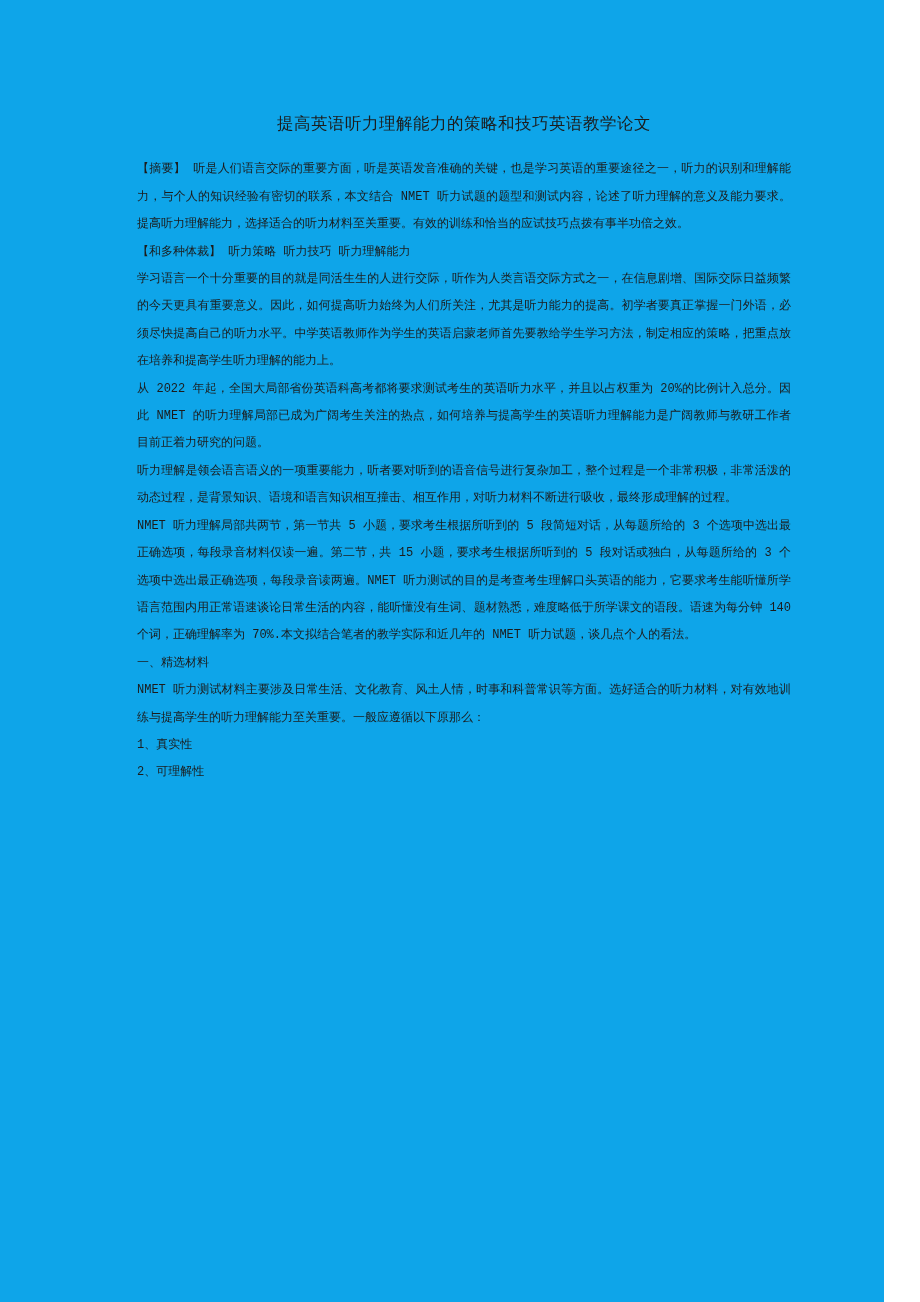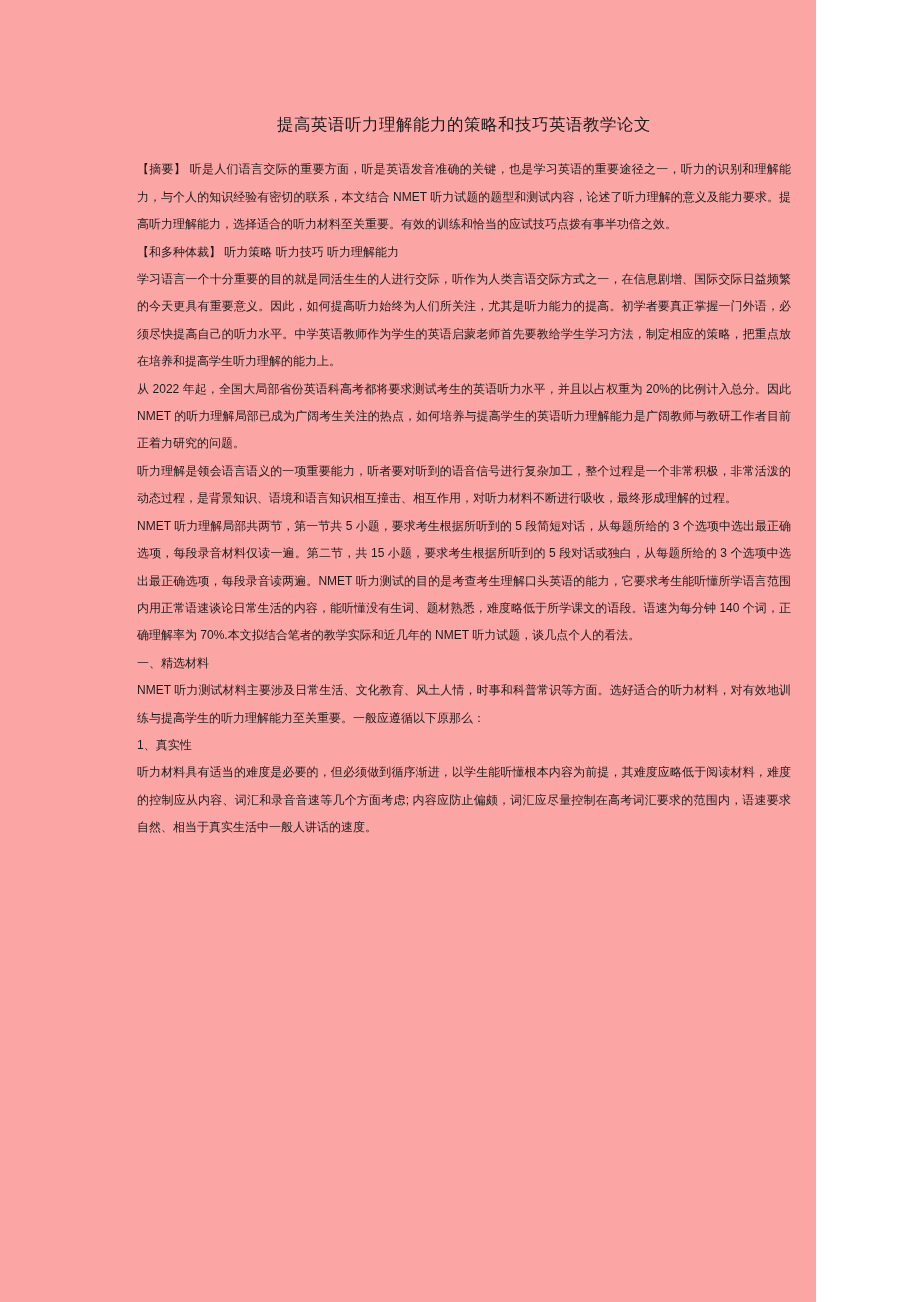--- a/index.html
+++ b/index.html
@@ -2,25 +2,25 @@
 <html><head>
 <meta charset="utf-8">
 <style>
   html, body {
     margin: 0;
     padding: 0;
     background: #ffffff;
   }
   .page {
     position: relative;
-    width: 816px;
+    width: 884px;
     height: 1302px;
-    background: #fca5a5;
+    background: #0ea5e9;
     overflow: hidden;
-    font-family: Liberation Sans, sans-serif;
+    font-family: Liberation Mono, monospace;
     color: #1c1c1c;
   }
   .content {
     position: absolute;
     left: 137px;
     top: 111px;
     width: 654px;
   }
   .doc-title {
     font-size: 16.5px;
@@ -47,15 +47,15 @@
     <h1 class="doc-title">提高英语听力理解能力的策略和技巧英语教学论文</h1>
     <p class="para">【摘要】 听是人们语言交际的重要方面，听是英语发音准确的关键，也是学习英语的重要途径之一，听力的识别和理解能力，与个人的知识经验有密切的联系，本文结合 NMET 听力试题的题型和测试内容，论述了听力理解的意义及能力要求。提高听力理解能力，选择适合的听力材料至关重要。有效的训练和恰当的应试技巧点拨有事半功倍之效。</p>
     <p class="para">【和多种体裁】 听力策略 听力技巧 听力理解能力</p>
     <p class="para">学习语言一个十分重要的目的就是同活生生的人进行交际，听作为人类言语交际方式之一，在信息剧增、国际交际日益频繁的今天更具有重要意义。因此，如何提高听力始终为人们所关注，尤其是听力能力的提高。初学者要真正掌握一门外语，必须尽快提高自己的听力水平。中学英语教师作为学生的英语启蒙老师首先要教给学生学习方法，制定相应的策略，把重点放在培养和提高学生听力理解的能力上。</p>
     <p class="para">从 2022 年起，全国大局部省份英语科高考都将要求测试考生的英语听力水平，并且以占权重为 20%的比例计入总分。因此 NMET 的听力理解局部已成为广阔考生关注的热点，如何培养与提高学生的英语听力理解能力是广阔教师与教研工作者目前正着力研究的问题。</p>
     <p class="para">听力理解是领会语言语义的一项重要能力，听者要对听到的语音信号进行复杂加工，整个过程是一个非常积极，非常活泼的动态过程，是背景知识、语境和语言知识相互撞击、相互作用，对听力材料不断进行吸收，最终形成理解的过程。</p>
     <p class="para">NMET 听力理解局部共两节，第一节共 5 小题，要求考生根据所听到的 5 段简短对话，从每题所给的 3 个选项中选出最正确选项，每段录音材料仅读一遍。第二节，共 15 小题，要求考生根据所听到的 5 段对话或独白，从每题所给的 3 个选项中选出最正确选项，每段录音读两遍。NMET 听力测试的目的是考查考生理解口头英语的能力，它要求考生能听懂所学语言范围内用正常语速谈论日常生活的内容，能听懂没有生词、题材熟悉，难度略低于所学课文的语段。语速为每分钟 140 个词，正确理解率为 70%.本文拟结合笔者的教学实际和近几年的 NMET 听力试题，谈几点个人的看法。</p>
     <p class="para">一、精选材料</p>
     <p class="para">NMET 听力测试材料主要涉及日常生活、文化教育、风土人情，时事和科普常识等方面。选好适合的听力材料，对有效地训练与提高学生的听力理解能力至关重要。一般应遵循以下原那么：</p>
     <p class="para">1、真实性</p>
-    <p class="para">听力材料具有适当的难度是必要的，但必须做到循序渐进，以学生能听懂根本内容为前提，其难度应略低于阅读材料，难度的控制应从内容、词汇和录音音速等几个方面考虑; 内容应防止偏颇，词汇应尽量控制在高考词汇要求的范围内，语速要求自然、相当于真实生活中一般人讲话的速度。</p>
+    <p class="para">2、可理解性</p>
   </div>
 </div>
 
 </body></html>

